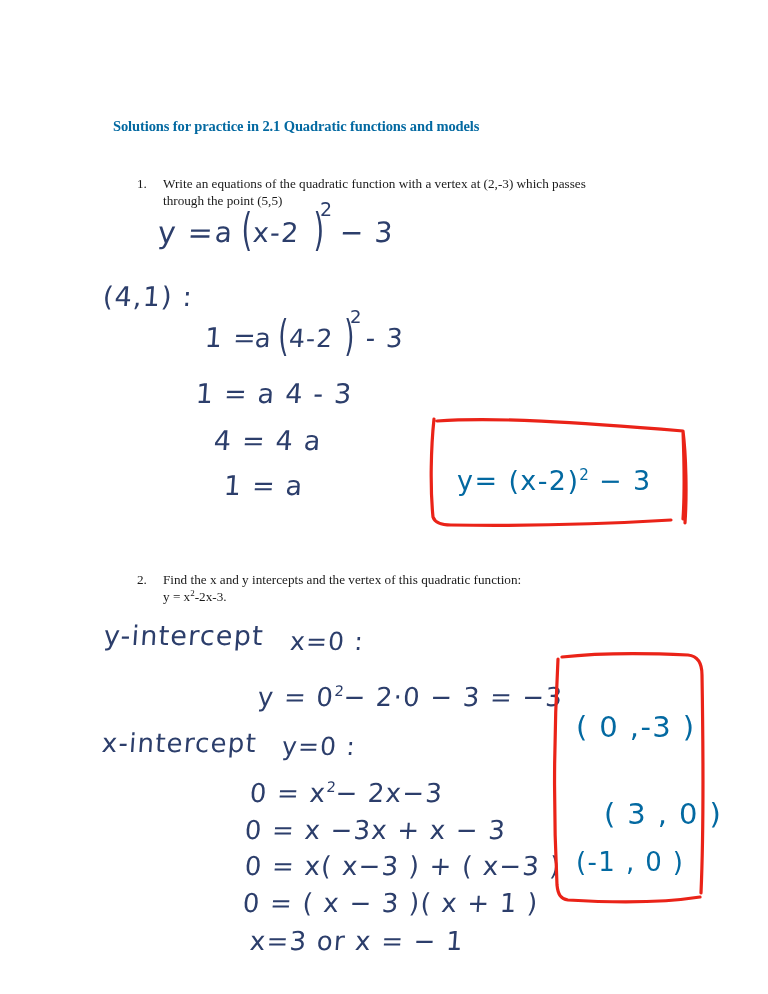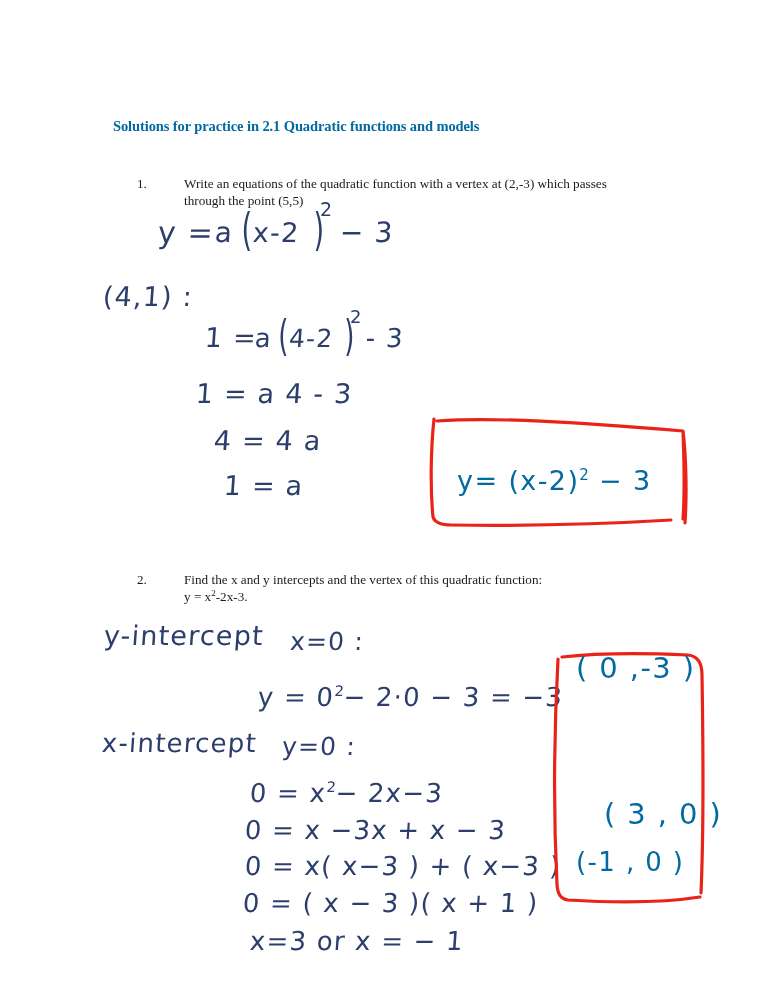--- a/index.html
+++ b/index.html
@@ -34,21 +34,20 @@
     color: #0369a1;
     white-space: nowrap;
   }
 
   .q-item {
     position: absolute;
     font-family: "Liberation Serif", serif;
     font-size: 13.2px;
     color: #1a1a1a;
     line-height: 1.28;
-    margin-left: 21px;
   }
   .q-num {
     position: absolute;
     font-family: "Liberation Serif", serif;
     font-size: 13.2px;
     color: #1a1a1a;
   }
   .q-body {
     display: block;
     white-space: nowrap;
@@ -198,19 +197,19 @@
 
   <svg class="redbox-svg" style="left:548px; top:645px;" width="165" height="275" viewBox="0 0 165 275">
     <path class="scribble" d="M 14 12 C 50 8, 96 8, 140 10
              C 150 11, 154 18, 154 30
              C 155 90, 156 180, 153 248
              M 10 14 C 7 70, 5 160, 9 240
              C 10 250, 13 254, 20 255
              C 70 258, 120 257, 152 252"></path>
   </svg>
 
-  <div class="hw-ans italicish" style="left:576px; top:651px; font-size:29px;text-align:center;">( 0 ,-3 )</div>
+  <div class="hw-ans italicish" style="left:576px; top:710px; font-size:29px;text-align:center;">( 0 ,-3 )</div>
 
   <div class="hw-ans italicish" style="left:604px; top:797px; font-size:29px;">( 3 , 0 )</div>
 
   <div class="hw-ans italicish" style="left:576px; top:847px; font-size:26px;">(-1 , 0 )</div>
 
 </div>
 
 </body></html>

